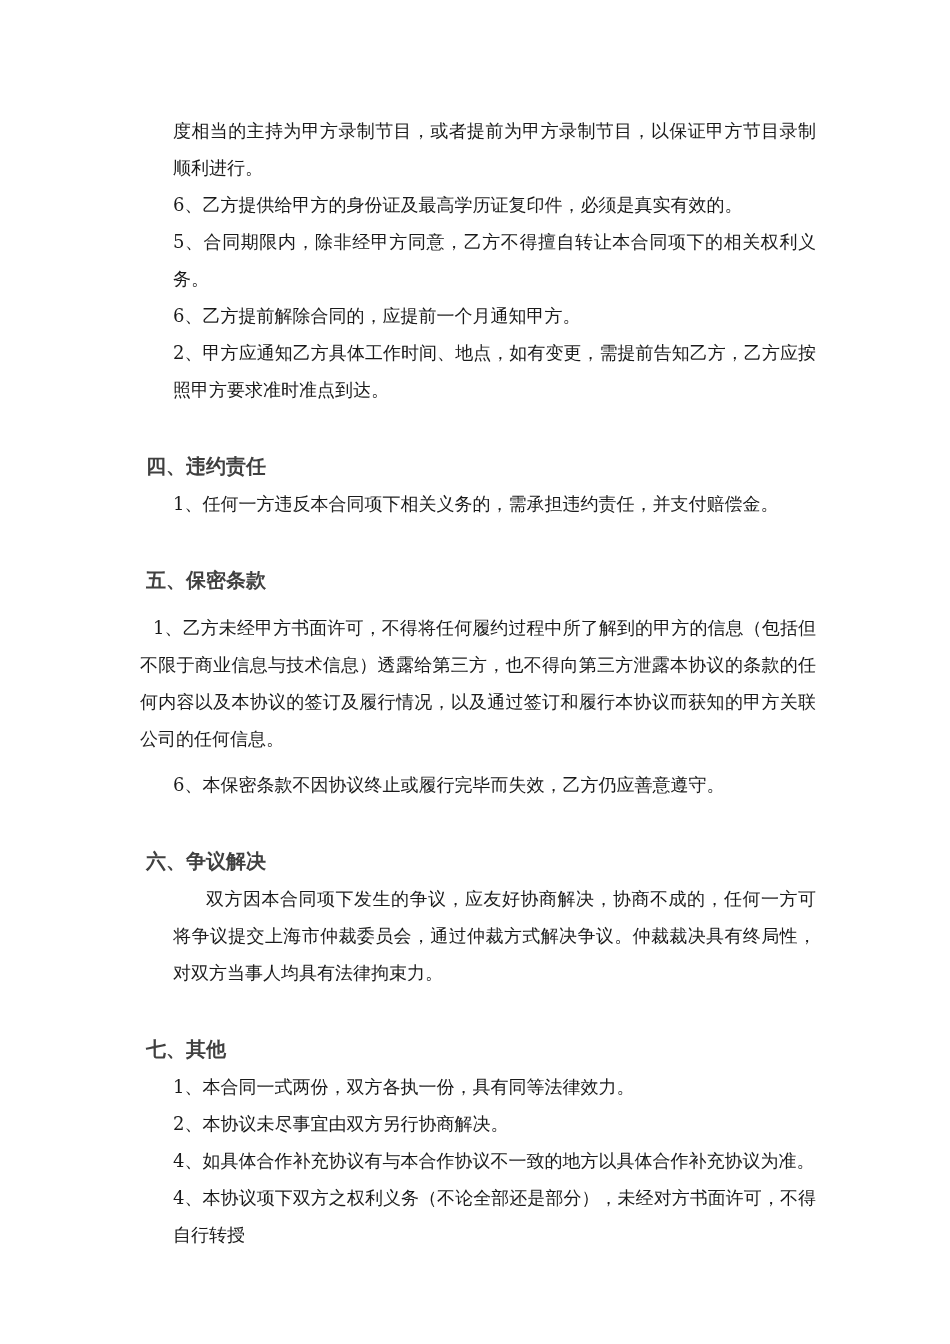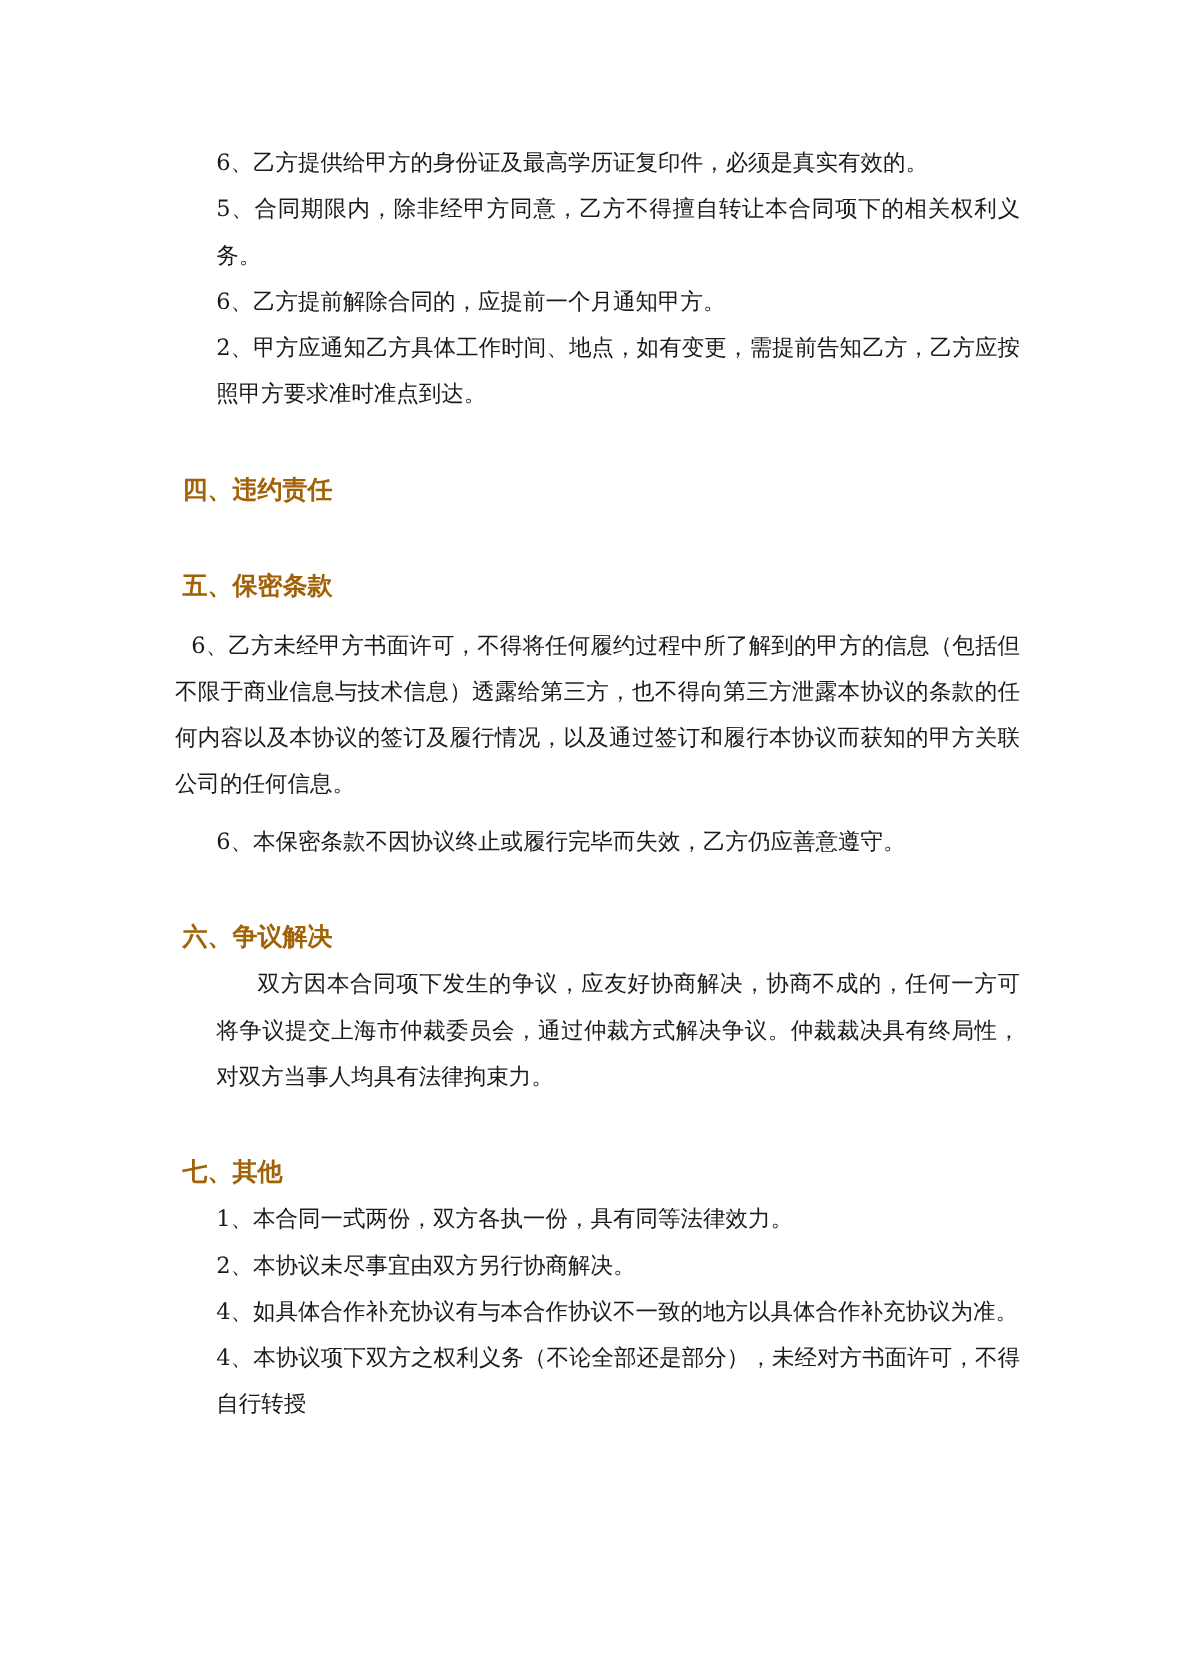--- a/index.html
+++ b/index.html
@@ -31,46 +31,48 @@
   
   .gap-top { margin-top: 9px; }
   
   .first-line-indent { text-indent: 33px; }
   .heading {
     margin: 40px 0 0 8px;
     font-family: "Liberation Sans", "DejaVu Sans", sans-serif;
     font-weight: bold;
     font-size: 20px;
     line-height: 37px;
-    color: #a16207;
+    color: #404040;
     text-align: left;
   }
   .section { margin: 0; }
 </style>
 </head>
 <body>
 
 <main class="page">
 
+  <p class="para body-indent">度相当的主持为甲方录制节目，或者提前为甲方录制节目，以保证甲方节目录制顺利进行。</p>
 
   <p class="para body-indent">6、乙方提供给甲方的身份证及最高学历证复印件，必须是真实有效的。</p>
 
   <p class="para body-indent">5、合同期限内，除非经甲方同意，乙方不得擅自转让本合同项下的相关权利义务。</p>
 
   <p class="para body-indent">6、乙方提前解除合同的，应提前一个月通知甲方。</p>
 
   <p class="para body-indent">2、甲方应通知乙方具体工作时间、地点，如有变更，需提前告知乙方，乙方应按照甲方要求准时准点到达。</p>
 
   <section class="section">
     <h2 class="heading">四、违约责任</h2>
+    <p class="para body-indent">1、任何一方违反本合同项下相关义务的，需承担违约责任，并支付赔偿金。</p>
   </section>
 
   <section class="section">
     <h2 class="heading">五、保密条款</h2>
-    <p class="para flush-hang">6、乙方未经甲方书面许可，不得将任何履约过程中所了解到的甲方的信息（包括但不限于商业信息与技术信息）透露给第三方，也不得向第三方泄露本协议的条款的任何内容以及本协议的签订及履行情况，以及通过签订和履行本协议而获知的甲方关联公司的任何信息。</p>
+    <p class="para flush-hang">1、乙方未经甲方书面许可，不得将任何履约过程中所了解到的甲方的信息（包括但不限于商业信息与技术信息）透露给第三方，也不得向第三方泄露本协议的条款的任何内容以及本协议的签订及履行情况，以及通过签订和履行本协议而获知的甲方关联公司的任何信息。</p>
     <p class="para body-indent gap-top">6、本保密条款不因协议终止或履行完毕而失效，乙方仍应善意遵守。</p>
   </section>
 
   <section class="section">
     <h2 class="heading">六、争议解决</h2>
     <p class="para body-indent first-line-indent">双方因本合同项下发生的争议，应友好协商解决，协商不成的，任何一方可将争议提交上海市仲裁委员会，通过仲裁方式解决争议。仲裁裁决具有终局性，对双方当事人均具有法律拘束力。</p>
   </section>
 
   <section class="section">
     <h2 class="heading">七、其他</h2>

